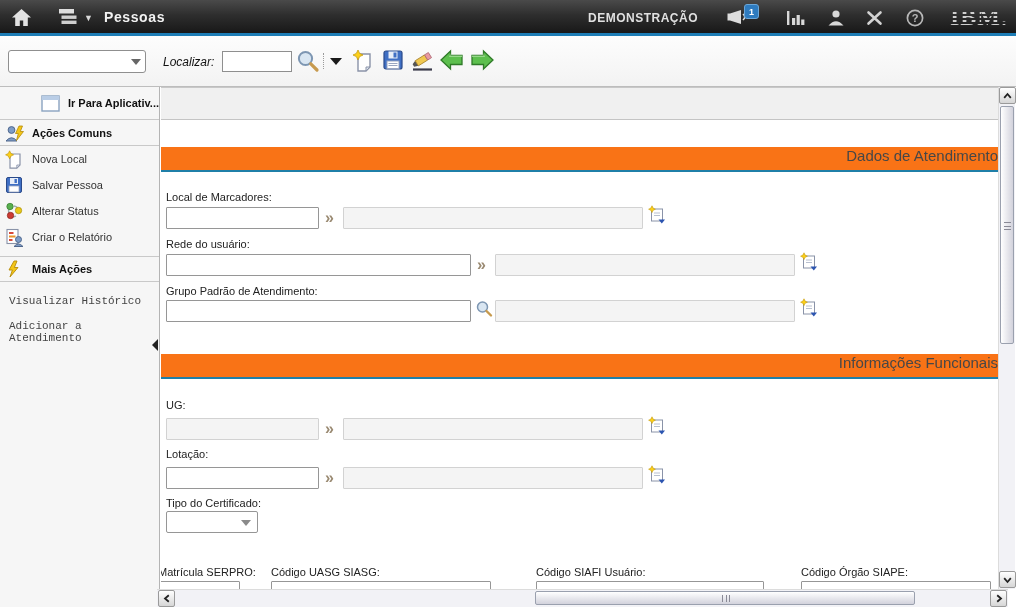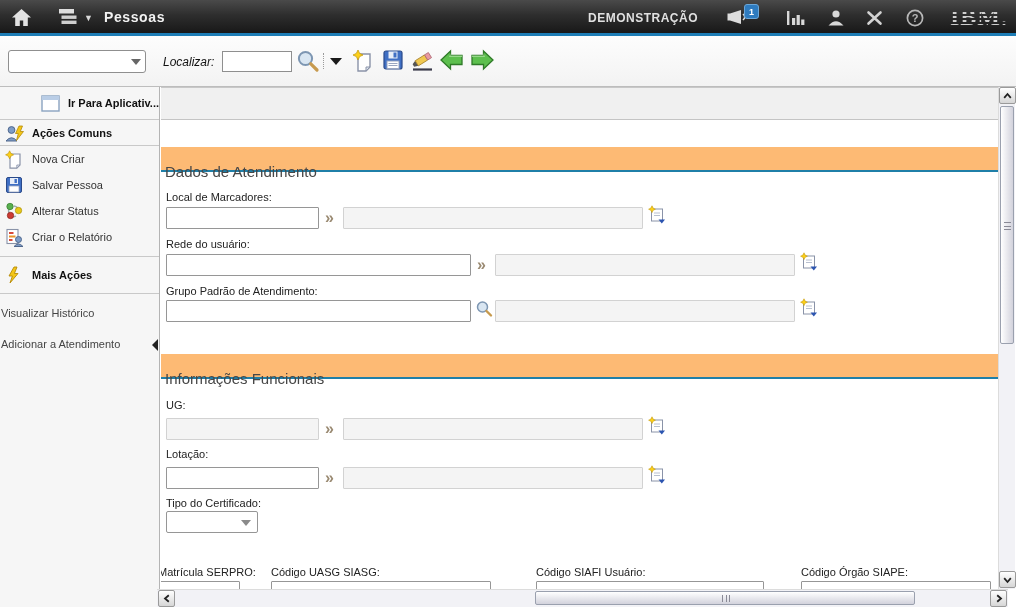--- a/index.html
+++ b/index.html
@@ -61,35 +61,35 @@
 
   
   .sidebar {
     left:0; top:87px; width:160px; height:520px;
     background:#f6f6f6; border-right:1px solid #b4b4b4;
   }
   .side-row { position:relative; display:flex; align-items:center; cursor:pointer; }
   .side-goto { height:33px; border-bottom:1px solid #c9c9c9; font-weight:bold; color:#111;justify-content:flex-end; }
   .side-header { height:26px; border-bottom:1px solid #c9c9c9; font-weight:bold; color:#111; }
   .side-item { height:26px; color:#333; }
-  .side-more-header { height:38px; border-top:1px solid #c9c9c9; border-bottom:1px solid #c9c9c9; font-weight:bold; color:#111; margin-top:6px; }
-  .side-plain { height:25px; color:#444; margin-top:6px; }
+  .side-more-header { height:26px; border-top:1px solid #c9c9c9; border-bottom:1px solid #c9c9c9; font-weight:bold; color:#111; margin-top:6px; }
+  .side-plain { height:25px; color:#444; padding-left:8px; margin-top:6px;font-family:Liberation Mono, monospace; }
   .side-ico { width:26px; margin-left:5px; flex:0 0 26px; display:flex; align-items:center; }
   .side-txt { padding-left:1px; }
 
   
   .main {
     left:161px; top:87px; width:837px; height:502px;
     background:#fff; border-top:1px solid #c8c8c8; overflow:hidden;
   }
   .strip-top { position:absolute; left:0; top:0; width:837px; height:32px; background:#f0f0f0; border-bottom:1px solid #c4c4c4; }
   .section-hdr {
     position:absolute; left:0; width:837px; height:25px;
-    background:#fdba74; border-bottom:2px solid #1f7fa8;
-    font-size:15px; color:#474747; padding:16px 0 0 4px;
+    background:#f97316; border-bottom:2px solid #1f7fa8;
+    font-size:15px; color:#474747; padding:0 0 0 4px;text-align:right;
   }
   .f-label { position:absolute; font-size:11px; color:#222; }
   .txt {
     position:absolute; height:22px; border:1px solid #969696; border-radius:1px;
     background:#fff; font-size:11px; padding:1px 3px; font-family:"Liberation Sans",sans-serif;
   }
   .txt.ro { background:#f4f4f4; border:1px solid #d2d2d2; }
   .chev { position:absolute; font-size:16px; font-weight:bold; color:#9a8a72; line-height:20px; cursor:pointer; }
   .mini-icon { position:absolute; width:18px; height:20px; cursor:pointer; }
   .selectbox {
@@ -258,21 +258,21 @@
   </div>
 
   <div class="side-row side-item">
     <span class="side-ico">
       <svg width="19" height="19" viewBox="0 0 19 19">
         <path d="M5 4 h10 v11 l-3.2 3.2 H5 Z" fill="#fff" stroke="#8a93a8" stroke-width="1.2"></path>
         <path d="M15 15 l-3.2 3.2 V15 Z" fill="#dfe4ee" stroke="#8a93a8" stroke-width=".8"></path>
         <path d="M4.6 .8 l1.3 2.7 2.7 1.3 -2.7 1.3 -1.3 2.7 -1.3-2.7 L.6 4.8 l2.7-1.3 Z" fill="#fdd017" stroke="#c49a10" stroke-width=".7"></path>
       </svg>
     </span>
-    <span class="side-txt">Nova Criar</span>
+    <span class="side-txt">Nova Local</span>
   </div>
   <div class="side-row side-item">
     <span class="side-ico">
       <svg width="18" height="18" viewBox="0 0 18 18">
         <rect x="1.5" y="1.5" width="15" height="15" rx="1.5" fill="#3f6fc4" stroke="#2a4a8a"></rect>
         <rect x="5" y="2" width="8" height="6" fill="#e8eef8"></rect>
         <rect x="9.5" y="3" width="2.4" height="4" fill="#3f6fc4"></rect>
         <rect x="4" y="10" width="10" height="6" fill="#fff" stroke="#9aa6c0" stroke-width=".8"></rect>
       </svg>
     </span>

